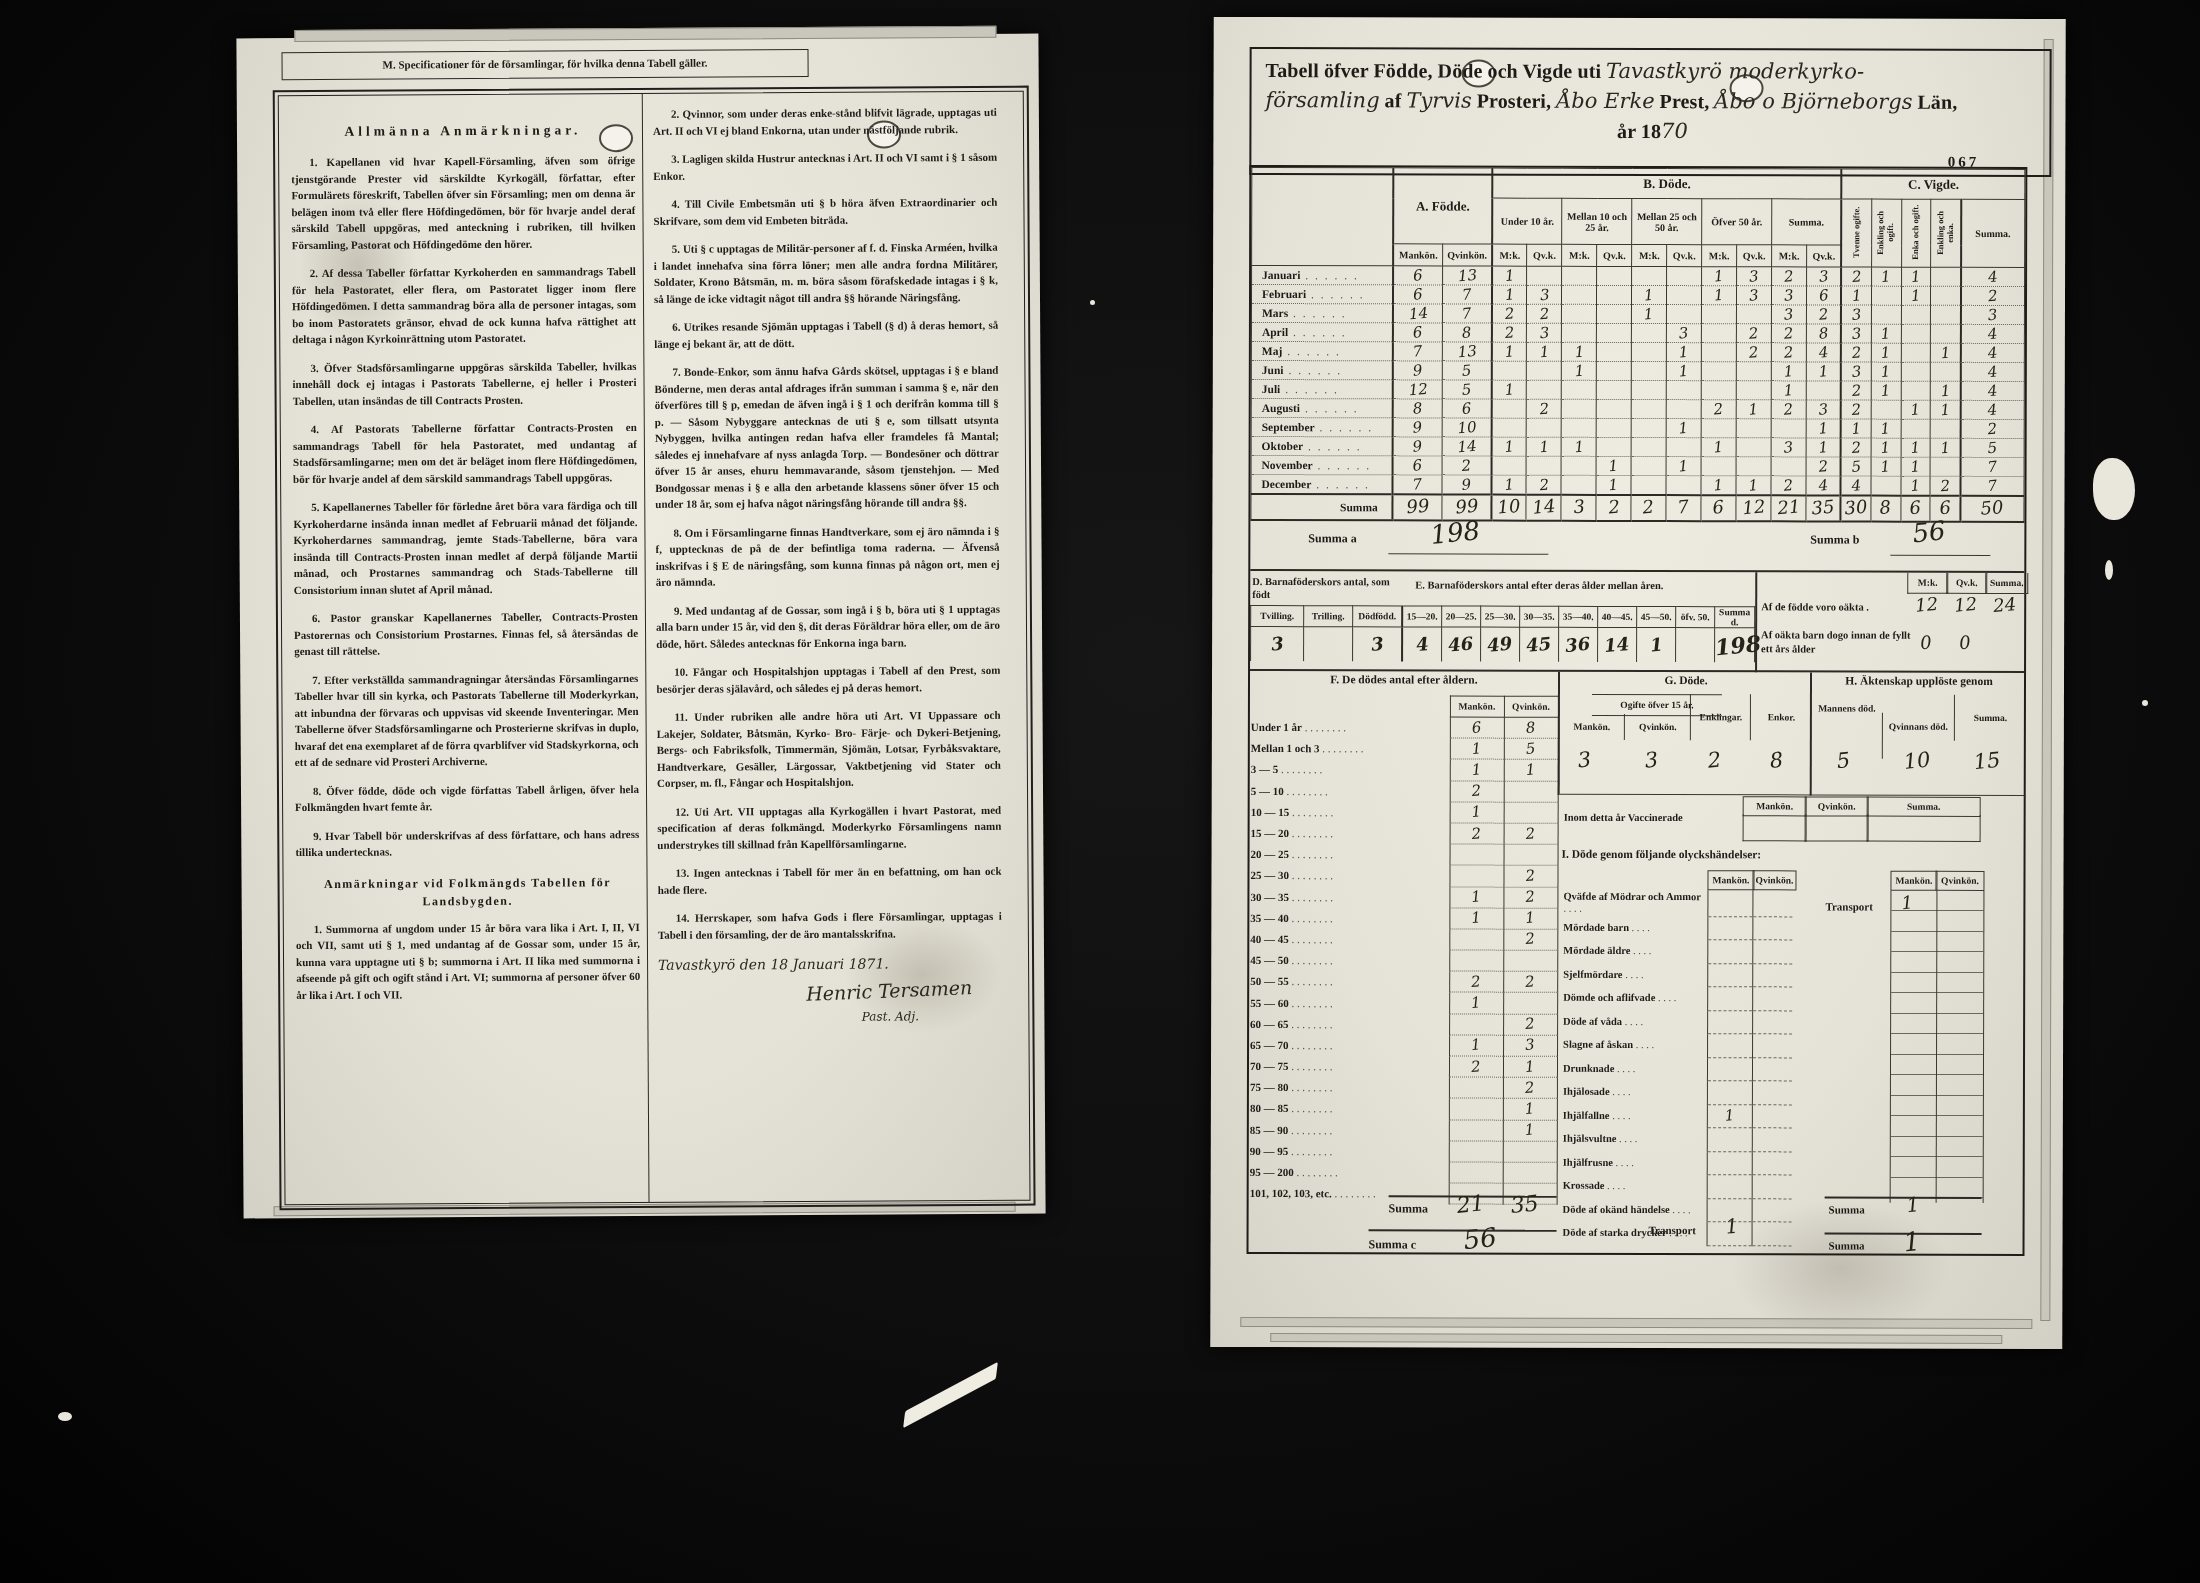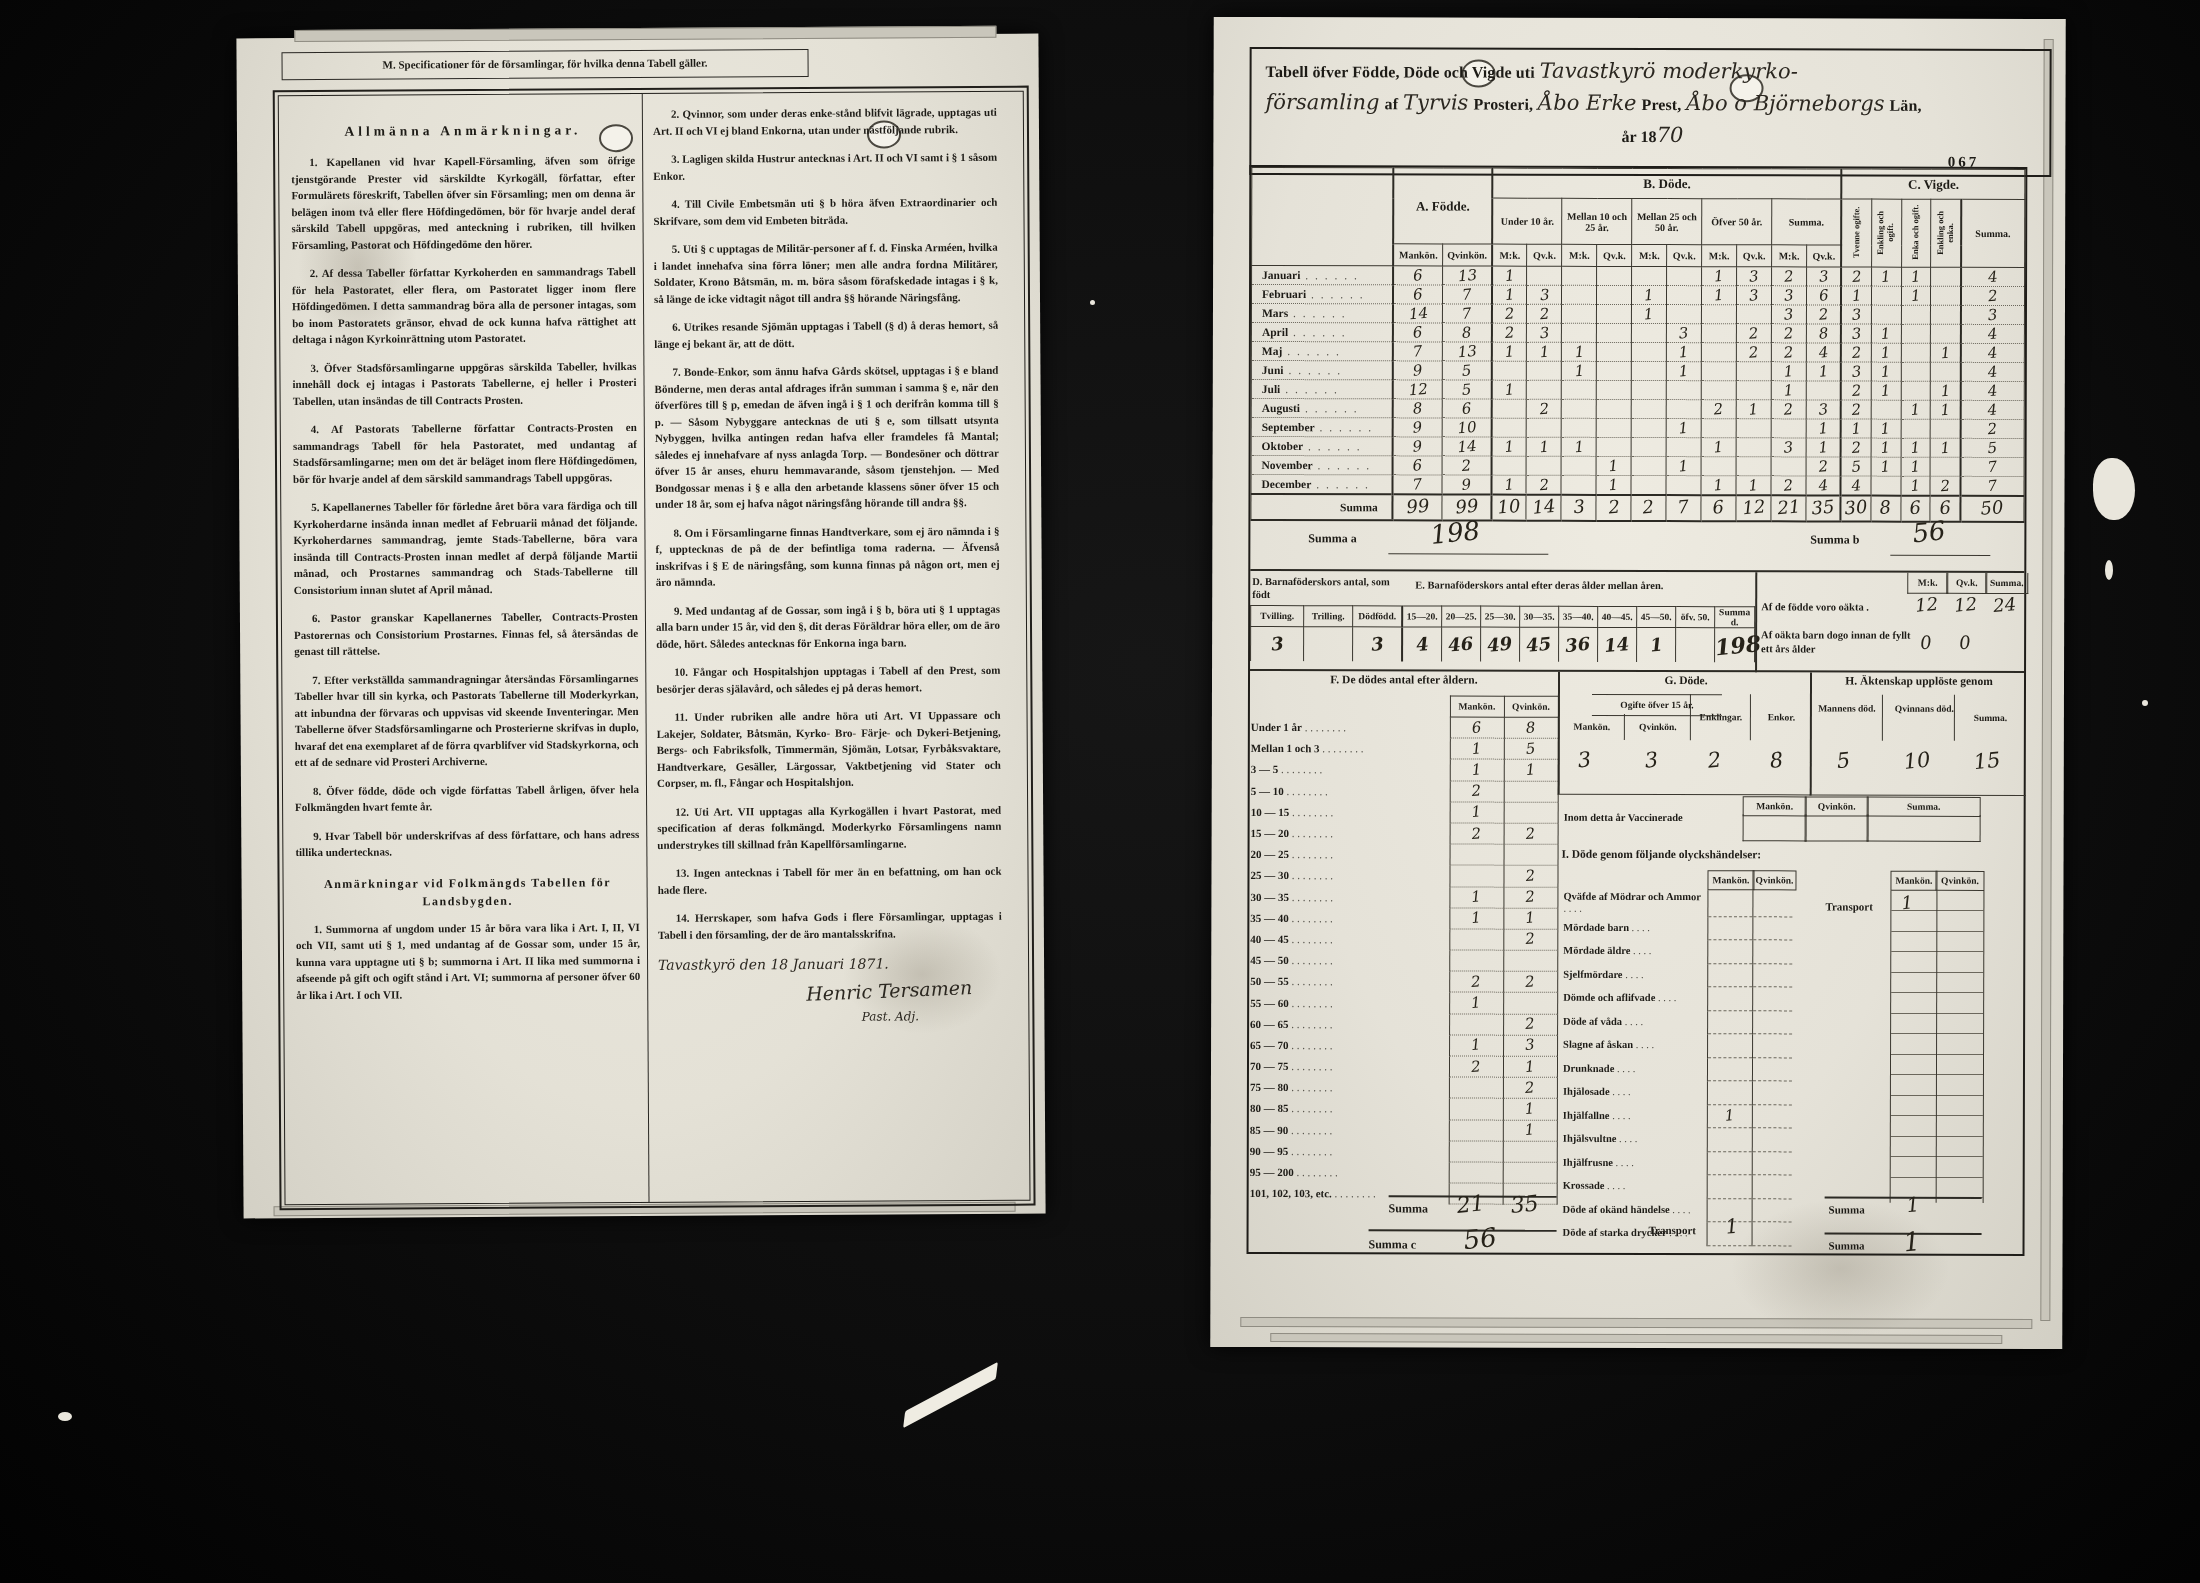--- a/index.html
+++ b/index.html
@@ -41,21 +41,21 @@
   .hv-sum{font-size:18px;}
   .hv-big{font-size:26px;transform:rotate(-6deg);}
   .closing{margin-top:14px;}
   .closing .date{font-size:14px;}
   .closing .sig{font-size:19px;text-align:right;margin-top:10px;padding-right:30px;transform:rotate(-2deg);}
   .closing .sigtitle{font-size:12px;text-align:center;margin-top:6px;padding-left:120px;}
 
   
   .rtitle-box{position:absolute;left:36px;top:30px;width:774px;height:118px;border:2px solid #1f1d19;padding:6px 10px 0 14px;overflow:hidden;}
   .rtitle-line{font-size:20px;line-height:30px;white-space:nowrap;}
-  .rtitle-line .printed{font-size:16px;}
+  .rtitle-line .printed{font-size:20px;}
   .rtitle-line .hand{font-size:21px;}
   .rtitle-year{text-align:center;font-size:20px;}
   .pagenum{position:absolute;right:70px;bottom:4px;font-size:15px;font-weight:700;letter-spacing:3px;}
 
   
   .rbox{position:absolute;left:36px;top:148px;width:774px;height:1085px;border:2px solid #1f1d19;}
 
   table{border-collapse:collapse;table-layout:fixed;}
   .mtable{position:absolute;left:0;top:0;width:774px;}
   .mtable th,.mtable td{border:1px solid #3a372f;padding:0;overflow:hidden;}
@@ -792,21 +792,21 @@
         <div class="ghcell" style="left:190px;top:22px;width:61px;height:46px;line-height:46px;">Enkor.</div>
         <span class="ghval" style="left:18px;top:80px;"><span class="hv hv-big" style="font-size:21px;">3</span></span>
         <span class="ghval" style="left:85px;top:80px;"><span class="hv hv-big" style="font-size:21px;">3</span></span>
         <span class="ghval" style="left:148px;top:80px;"><span class="hv hv-big" style="font-size:21px;">2</span></span>
         <span class="ghval" style="left:210px;top:80px;"><span class="hv hv-big" style="font-size:21px;">8</span></span>
       </div>
 
       <div class="hbox">
         <div style="position:absolute;left:0;top:2px;width:214px;text-align:center;" class="sec-label">H. Äktenskap upplöste genom</div>
         <div class="ghcell" style="left:0;top:22px;width:70px;height:46px;line-height:1.4;padding-top:8px;border-left:none;box-sizing:border-box;">Mannens död.</div>
-        <div class="ghcell" style="left:70px;top:22px;width:72px;height:46px;line-height:1.4;padding-top:8px;box-sizing:border-box;text-align:right;">Qvinnans död.</div>
+        <div class="ghcell" style="left:70px;top:40px;width:72px;height:46px;line-height:1.4;padding-top:8px;box-sizing:border-box;">Qvinnans död.</div>
         <div class="ghcell" style="left:142px;top:22px;width:71px;height:46px;line-height:46px;">Summa.</div>
         <span class="ghval" style="left:25px;top:80px;"><span class="hv hv-big" style="font-size:21px;">5</span></span>
         <span class="ghval" style="left:92px;top:80px;"><span class="hv hv-big" style="font-size:21px;">10</span></span>
         <span class="ghval" style="left:162px;top:80px;"><span class="hv hv-big" style="font-size:21px;">15</span></span>
       </div>
 
       <div class="vacc">
         <div class="vlabel">Inom detta år Vaccinerade</div>
         <div class="vhead" style="left:185px;width:62px;">Mankön.</div>
         <div class="vhead" style="left:247px;width:62px;">Qvinkön.</div>

